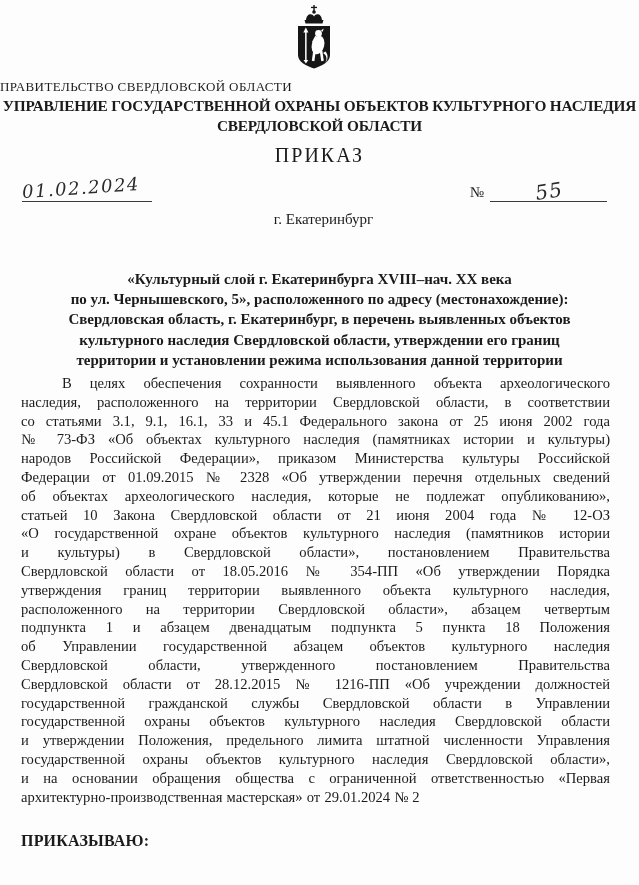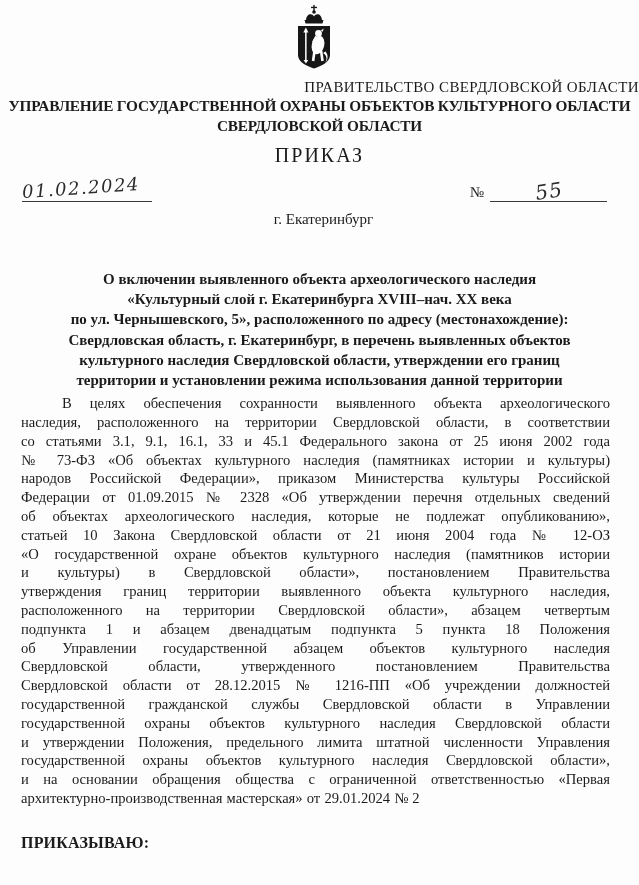--- a/index.html
+++ b/index.html
@@ -17,22 +17,22 @@
   
   .emblem-wrap {
     margin: 5px auto 0 auto;
     width: 44px;
     height: 66px;
     transform: translateX(-6px);
   }
   
   .gov-line {
     margin-top: 7px;
-    text-align: right;
-    font-size: 15px;
+    text-align: left;
+    font-size: 13px;
     line-height: 18px;
     letter-spacing: 0.4px;
     white-space: nowrap;
   }
   .dept-line {
     text-align: center;
     font-weight: bold;
     font-size: 15.3px;
     line-height: 20px;
     letter-spacing: -0.2px;
@@ -157,59 +157,59 @@
       <path d="M29 25.5 l2.6 -2 l-0.8 3.2 Z" fill="#ffffff"></path>
       <ellipse cx="26" cy="40" rx="6.2" ry="9.5" fill="#ffffff" transform="rotate(14 26 40)"></ellipse>
       <rect x="20.5" y="46" width="2.6" height="10" fill="#ffffff" transform="rotate(8 21.8 51)"></rect>
       <rect x="28.5" y="46" width="2.6" height="10" fill="#ffffff" transform="rotate(-8 29.8 51)"></rect>
       <path d="M31 48 C35 50 35.5 55 33 58 C35.8 55.5 36.8 50 33.5 46.5 Z" fill="#ffffff"></path>
       <rect x="21.5" y="31" width="2.4" height="7" fill="#ffffff" transform="rotate(28 22.7 34.5)"></rect>
     </svg>
   </div>
 
   <div class="gov-line">ПРАВИТЕЛЬСТВО СВЕРДЛОВСКОЙ ОБЛАСТИ</div>
-  <div class="dept-line">УПРАВЛЕНИЕ ГОСУДАРСТВЕННОЙ ОХРАНЫ ОБЪЕКТОВ КУЛЬТУРНОГО ОБЛАСТИ</div>
+  <div class="dept-line">УПРАВЛЕНИЕ ГОСУДАРСТВЕННОЙ ОХРАНЫ ОБЪЕКТОВ КУЛЬТУРНОГО НАСЛЕДИЯ</div>
   <div class="dept-line">СВЕРДЛОВСКОЙ ОБЛАСТИ</div>
 
   <div class="doc-type">ПРИКАЗ</div>
 
   <div class="date-number-row">
     <div class="date-block">
       <span class="handwritten hw-date">01.02.2024</span>
     </div>
     <div class="number-block">
       <span class="number-label">№</span>
       <div class="number-line">
         <span class="handwritten hw-number">55</span>
       </div>
     </div>
   </div>
 
   <div class="city-line">г. Екатеринбург</div>
 
   <div class="title-block">
-    <div class="title-line">О включении выявленного объекта археологического наследия</div>
     <div class="title-line">«Культурный слой г. Екатеринбурга XVIII–нач. XX века</div>
     <div class="title-line">по ул. Чернышевского, 5», расположенного по адресу (местонахождение):</div>
     <div class="title-line">Свердловская область, г. Екатеринбург, в перечень выявленных объектов</div>
     <div class="title-line">культурного наследия Свердловской области, утверждении его границ</div>
     <div class="title-line">территории и установлении режима использования данной территории</div>
   </div>
 
   <div class="body-block">
     <div class="body-line first">В целях обеспечения сохранности выявленного объекта археологического</div>
     <div class="body-line">наследия, расположенного на территории Свердловской области, в соответствии</div>
     <div class="body-line">со статьями 3.1, 9.1, 16.1, 33 и 45.1 Федерального закона от 25 июня 2002 года</div>
     <div class="body-line">№ 73-ФЗ «Об объектах культурного наследия (памятниках истории и культуры)</div>
     <div class="body-line">народов Российской Федерации», приказом Министерства культуры Российской</div>
     <div class="body-line">Федерации от 01.09.2015 № 2328 «Об утверждении перечня отдельных сведений</div>
     <div class="body-line">об объектах археологического наследия, которые не подлежат опубликованию»,</div>
     <div class="body-line">статьей 10 Закона Свердловской области от 21 июня 2004 года № 12-ОЗ</div>
     <div class="body-line">«О государственной охране объектов культурного наследия (памятников истории</div>
     <div class="body-line">и культуры) в Свердловской области», постановлением Правительства</div>
+    <div class="body-line">Свердловской области от 18.05.2016 № 354-ПП «Об утверждении Порядка</div>
     <div class="body-line">утверждения границ территории выявленного объекта культурного наследия,</div>
     <div class="body-line">расположенного на территории Свердловской области», абзацем четвертым</div>
     <div class="body-line">подпункта 1 и абзацем двенадцатым подпункта 5 пункта 18 Положения</div>
     <div class="body-line">об Управлении государственной абзацем объектов культурного наследия</div>
     <div class="body-line">Свердловской области, утвержденного постановлением Правительства</div>
     <div class="body-line">Свердловской области от 28.12.2015 № 1216-ПП «Об учреждении должностей</div>
     <div class="body-line">государственной гражданской службы Свердловской области в Управлении</div>
     <div class="body-line">государственной охраны объектов культурного наследия Свердловской области</div>
     <div class="body-line">и утверждении Положения, предельного лимита штатной численности Управления</div>
     <div class="body-line">государственной охраны объектов культурного наследия Свердловской области»,</div>

